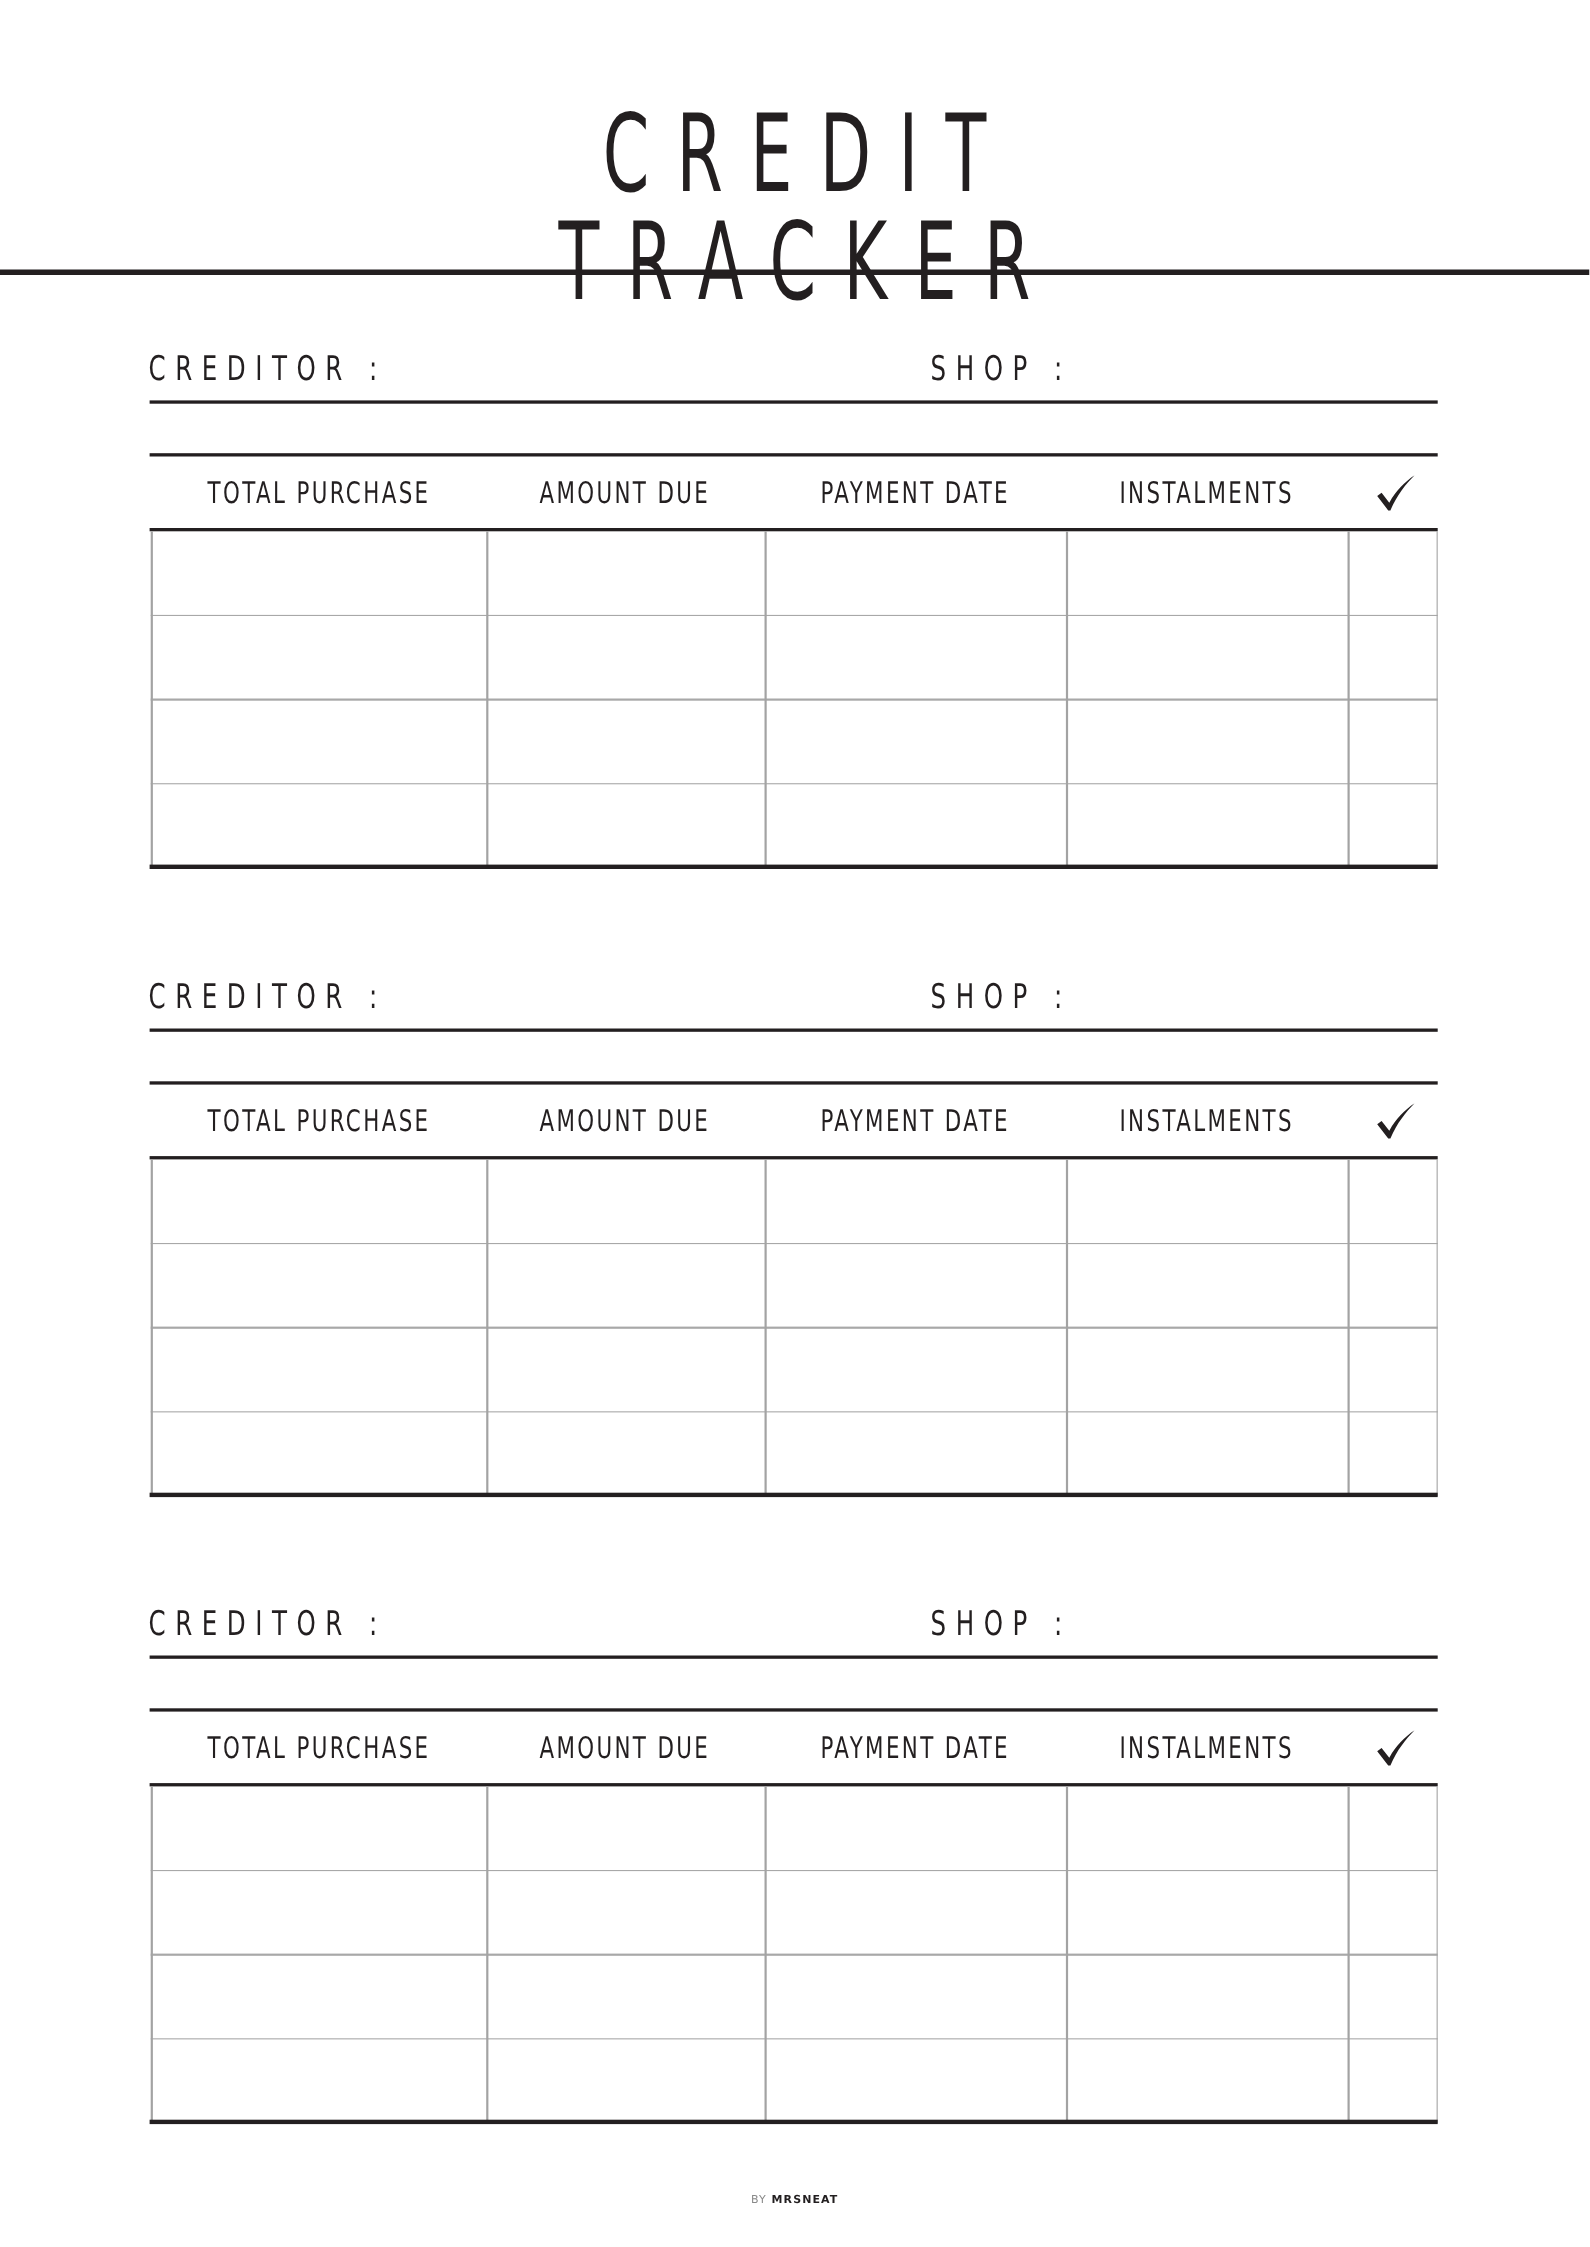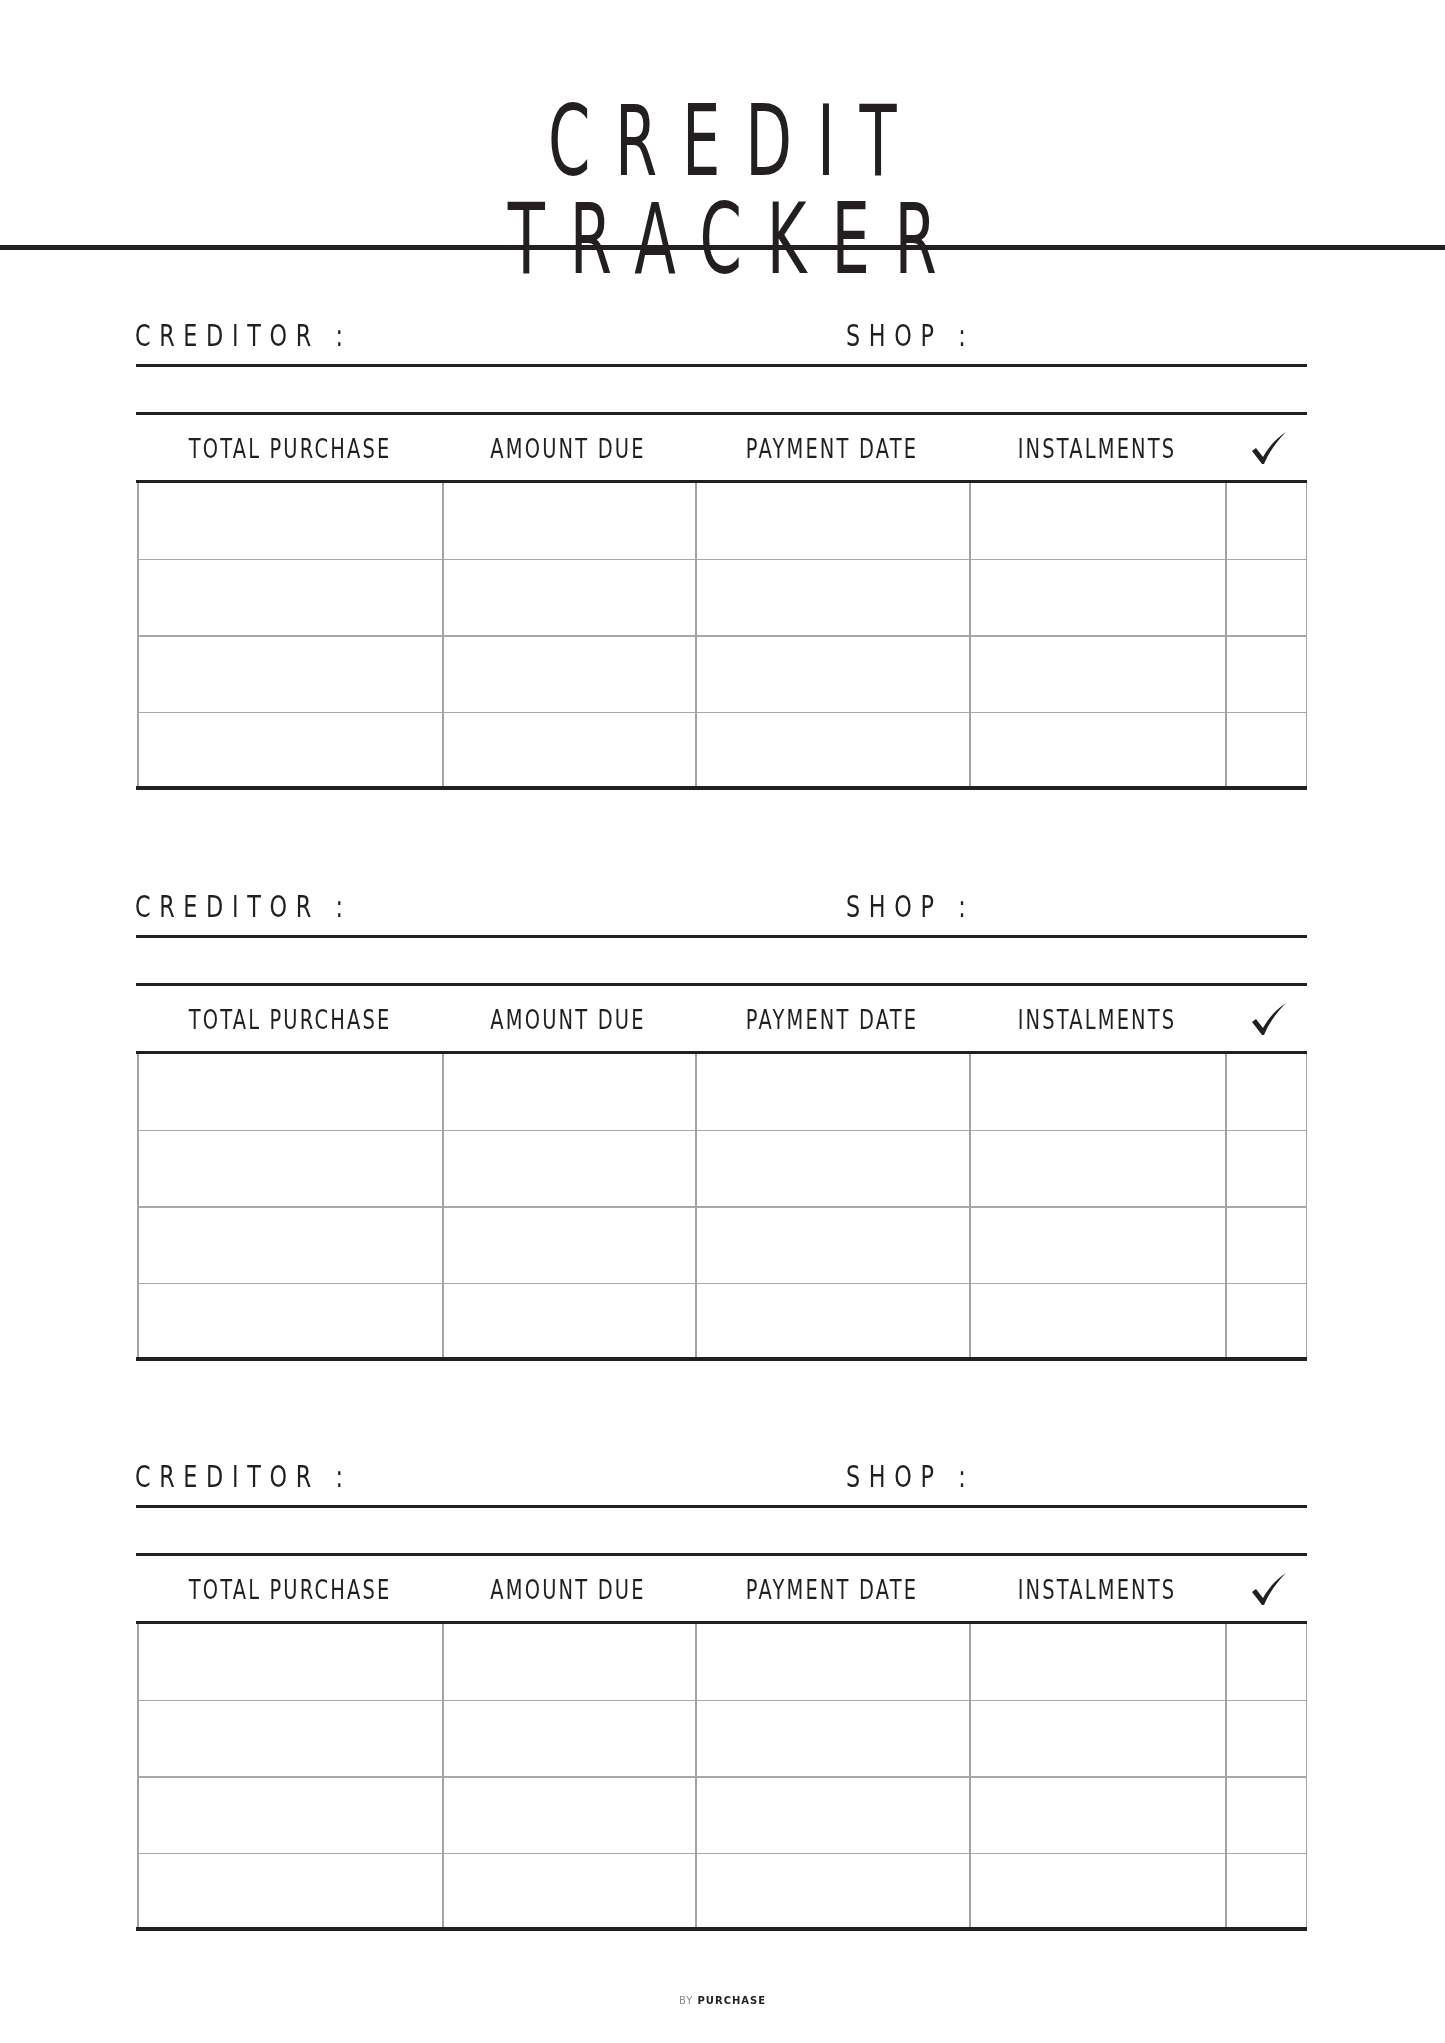--- a/index.html
+++ b/index.html
@@ -182,14 +182,14 @@
         <div class="cell" style="left:560px;top:230.5px;width:270px;height:74px"></div>
         <div class="cell" style="left:834px;top:230.5px;width:252px;height:74px"></div>
         <div class="cell" style="left:1090px;top:230.5px;width:78px;height:74px"></div>
       </div>
       <div class="hdr-rule" style="top:786px;height:3.5px"></div>
     </div>
   </div>
 
 <div class="footer">
   <span class="by">BY</span>
-  <span class="brand">PURCHASE</span>
+  <span class="brand">MRSNEAT</span>
 </div>
 
 </body></html>

